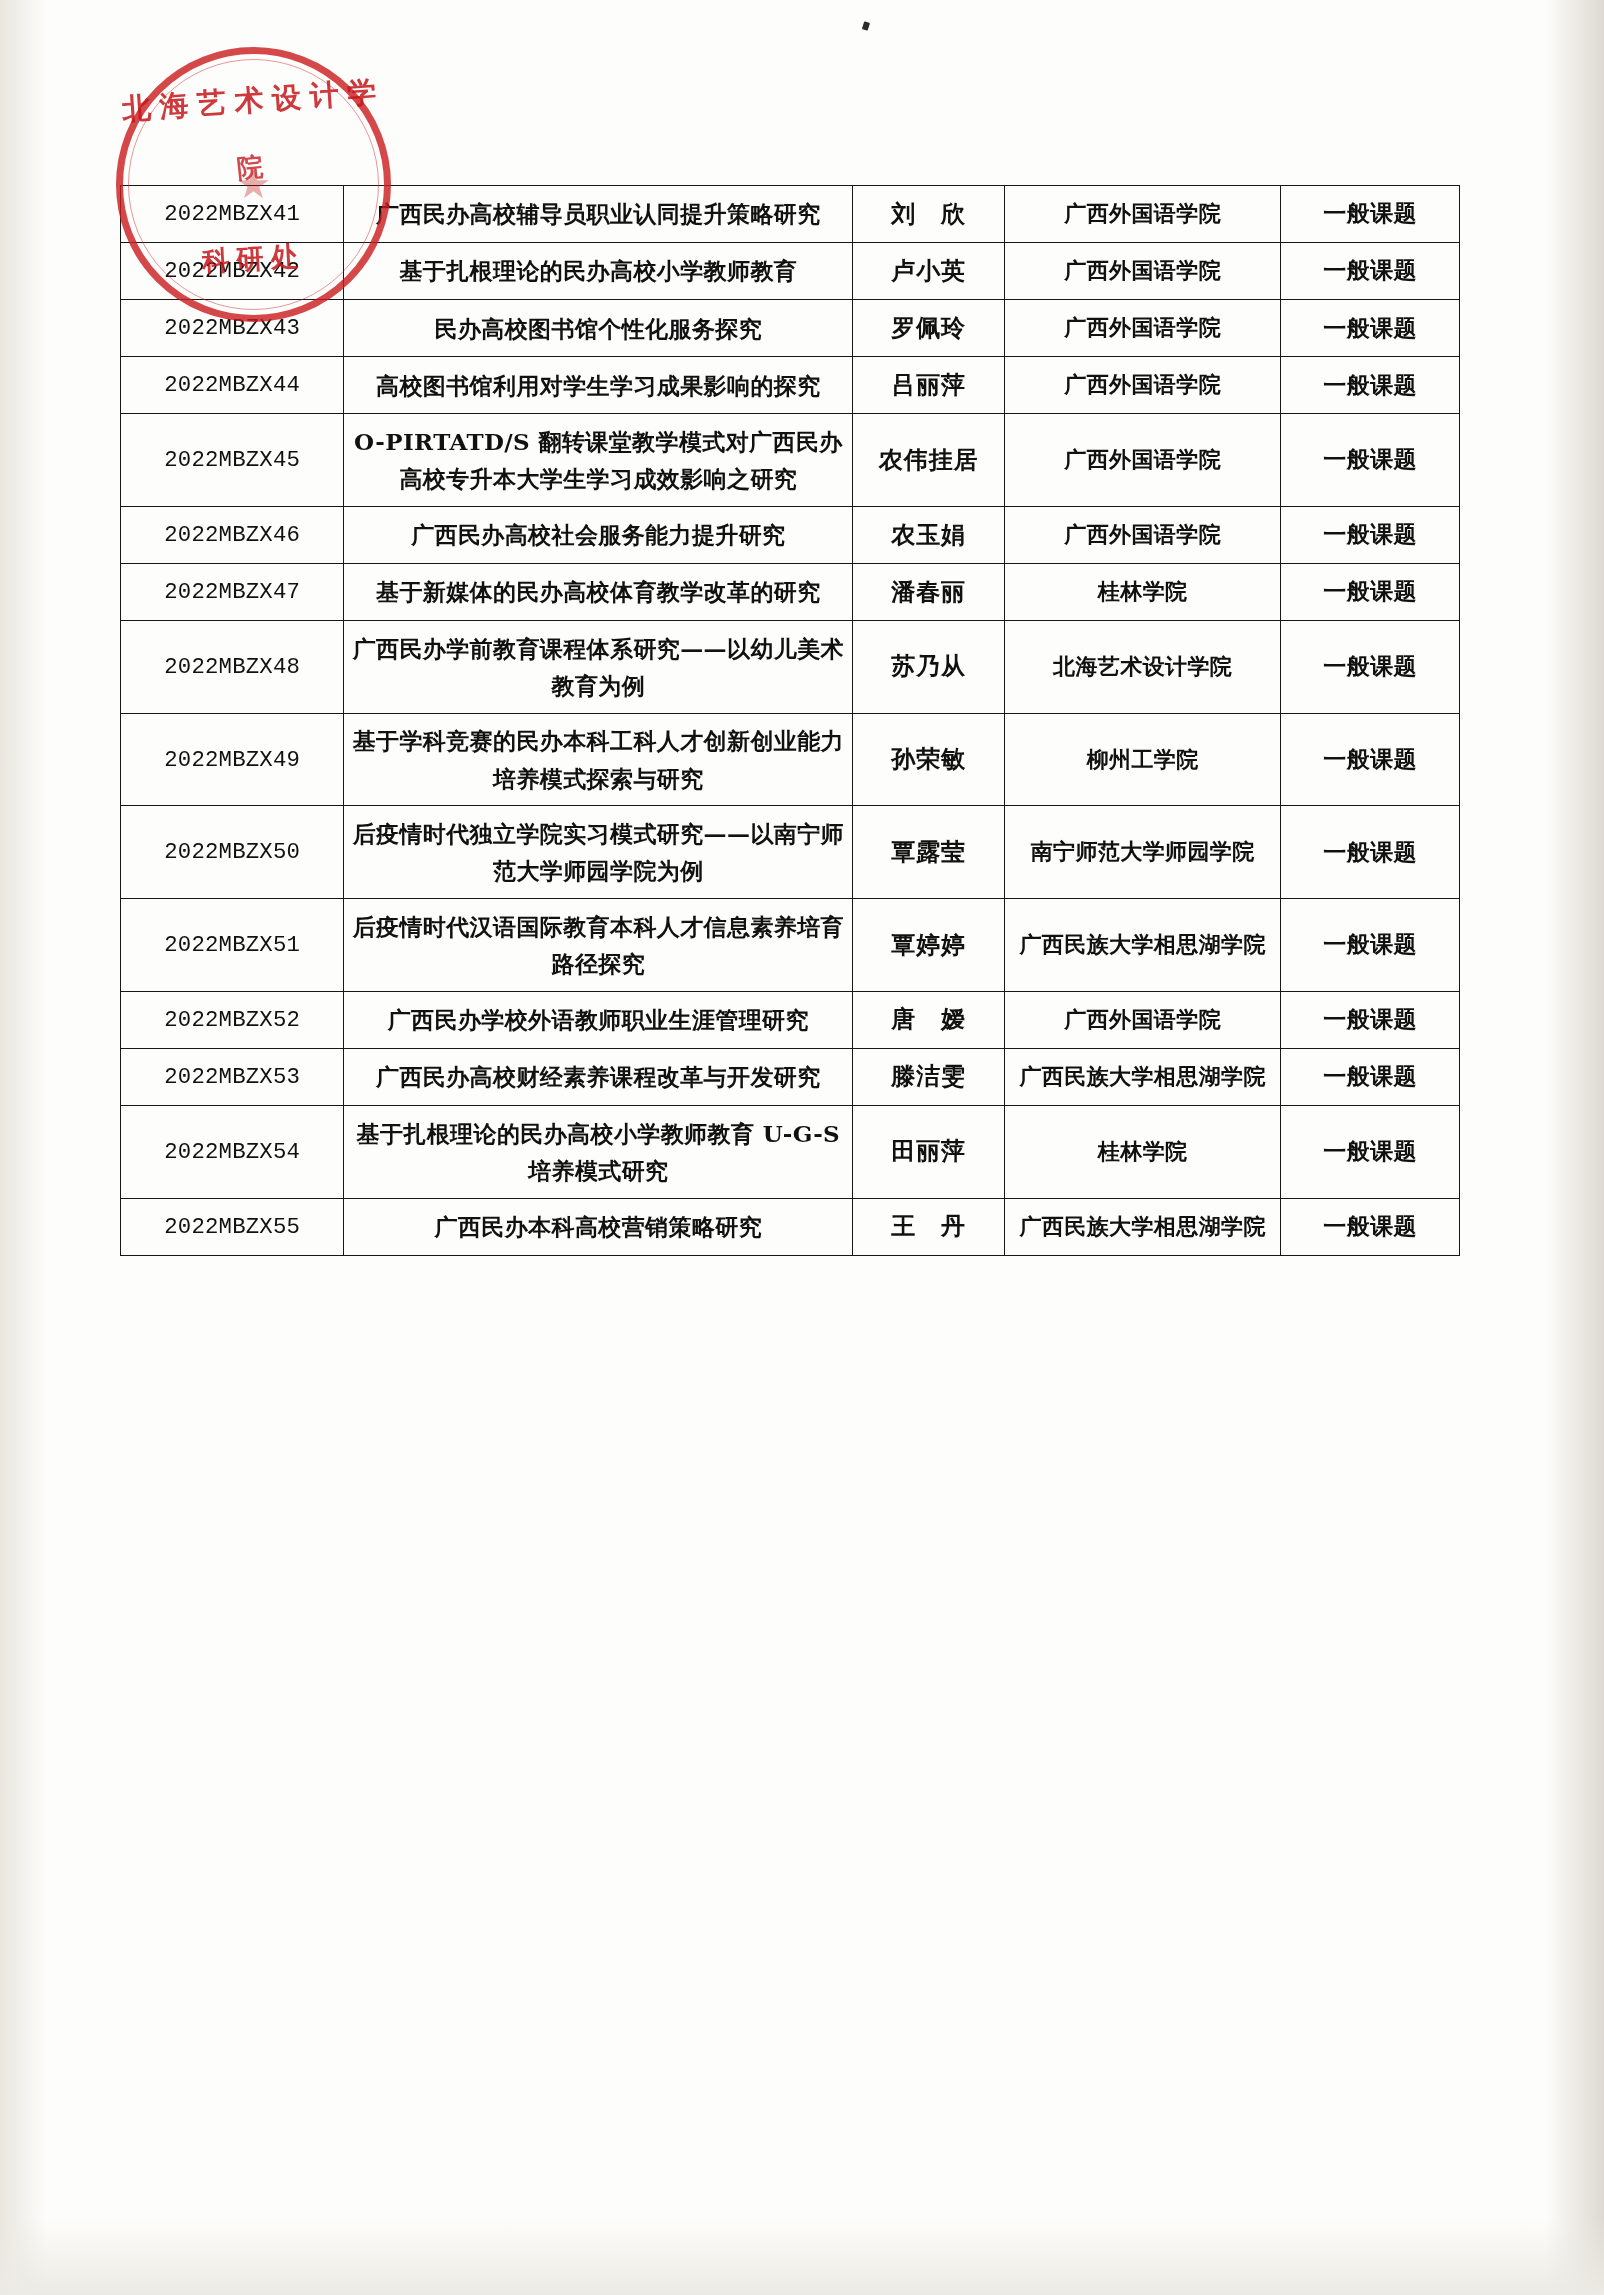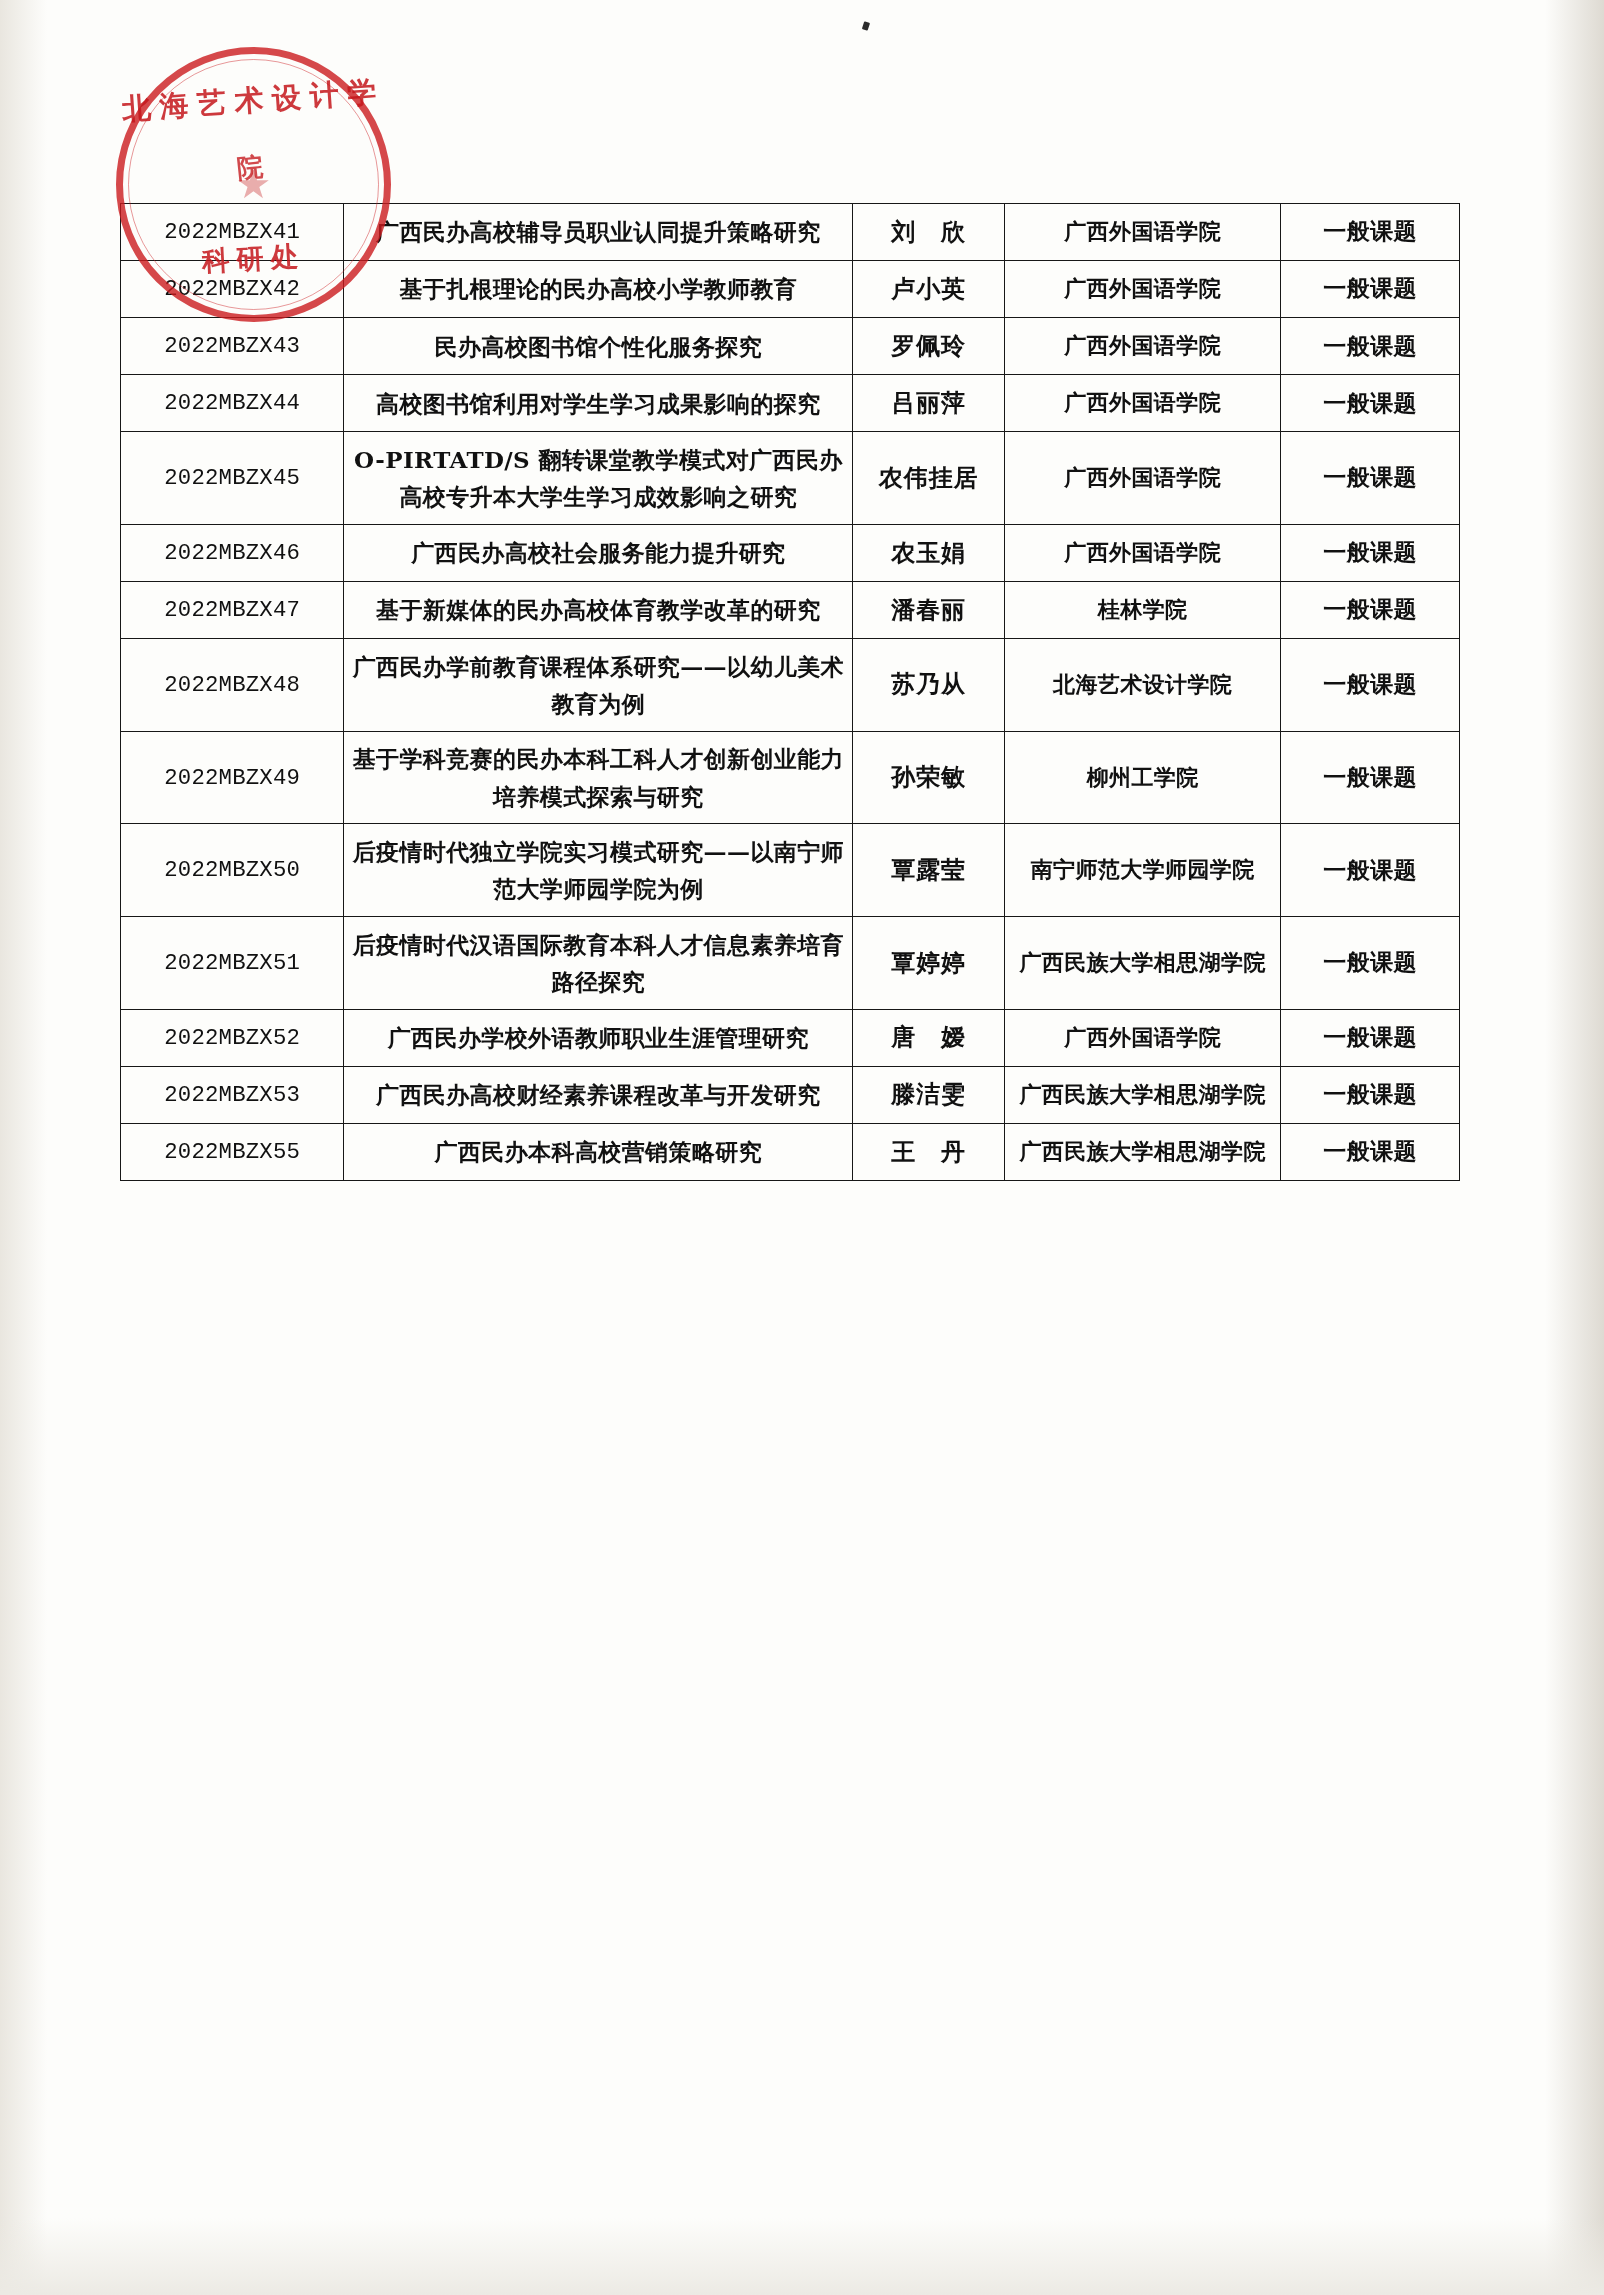--- a/index.html
+++ b/index.html
@@ -60,21 +60,20 @@
     position: absolute;
     left: 120px;
     top: 185px;
     width: 1340px;
   }
 
   table.grid {
     border-collapse: collapse;
     width: 100%;
     table-layout: fixed;
-    margin-top: 18px;
   }
   table.grid td {
     border: 1.7px solid #171717;
     padding: 8.6px 6.9px;
     vertical-align: middle;
     text-align: center;
     line-height: 1.62;
   }
 
   col.c-code  { width: 215px; }
@@ -287,20 +286,27 @@
           <td class="type">一般课题</td>
         </tr>
         <tr>
           <td class="code">2022MBZX53</td>
           <td class="title">广西民办高校财经素养课程改革与开发研究</td>
           <td class="name">滕洁雯</td>
           <td class="org">广西民族大学相思湖学院</td>
           <td class="type">一般课题</td>
         </tr>
         <tr>
+          <td class="code">2022MBZX54</td>
+          <td class="title">基于扎根理论的民办高校小学教师教育 U-G-S 培养模式研究</td>
+          <td class="name">田丽萍</td>
+          <td class="org">桂林学院</td>
+          <td class="type">一般课题</td>
+        </tr>
+        <tr>
           <td class="code">2022MBZX55</td>
           <td class="title">广西民办本科高校营销策略研究</td>
           <td class="name">王　丹</td>
           <td class="org">广西民族大学相思湖学院</td>
           <td class="type">一般课题</td>
         </tr>
       </tbody>
     </table>
   </div>
 

